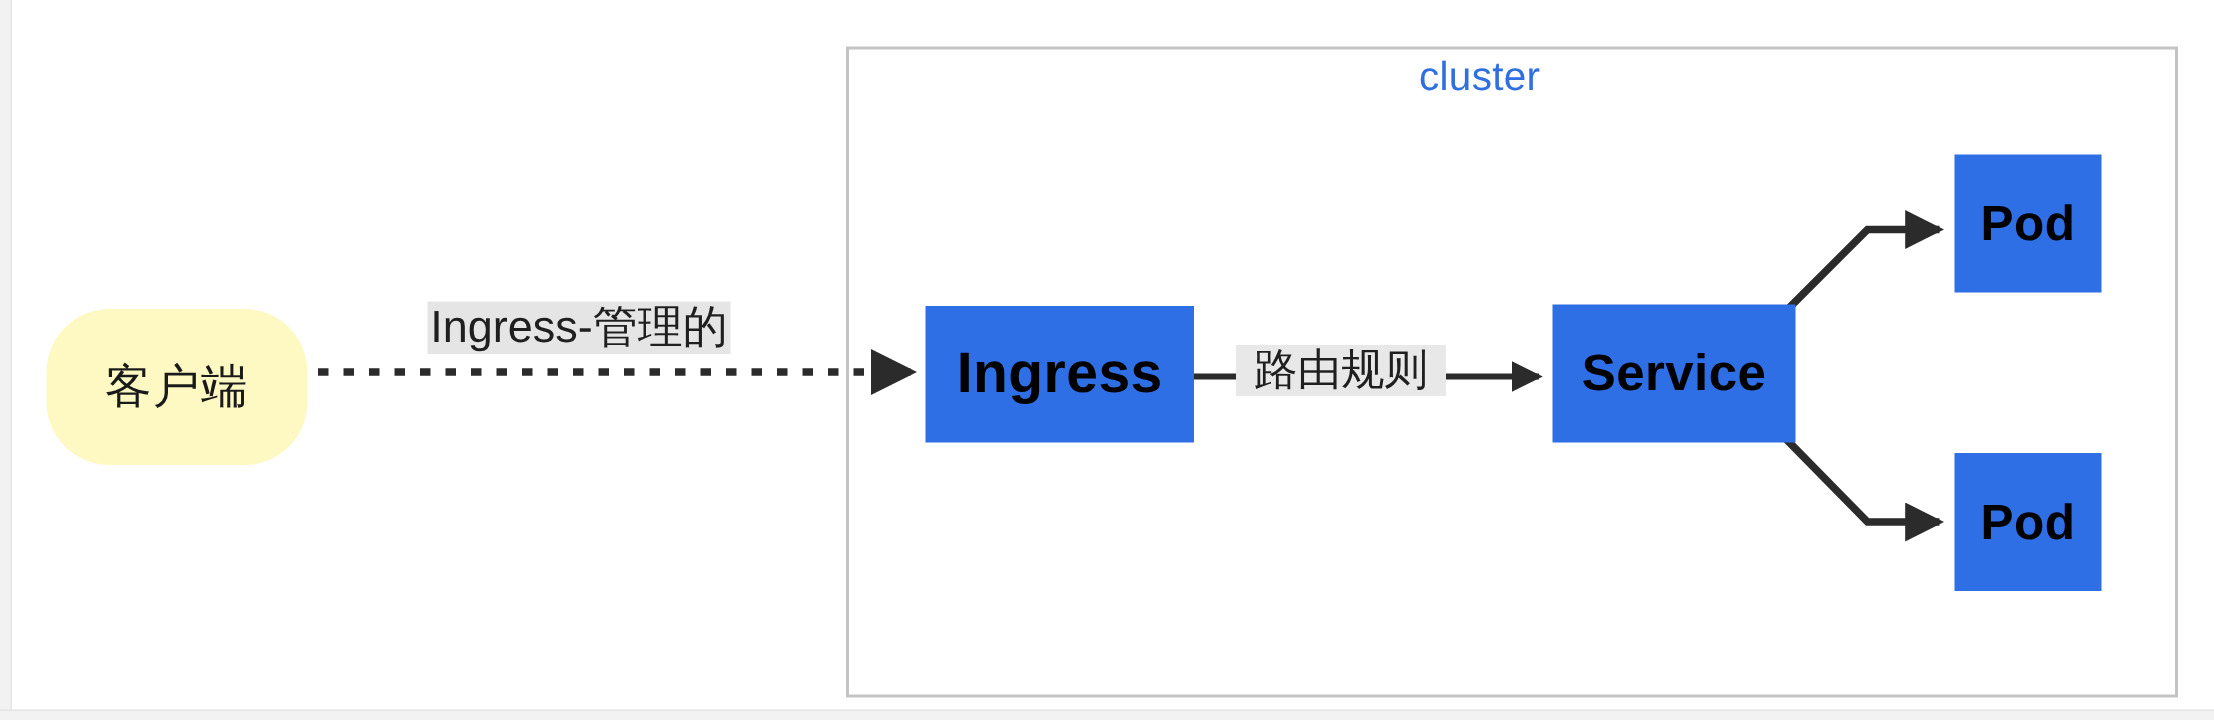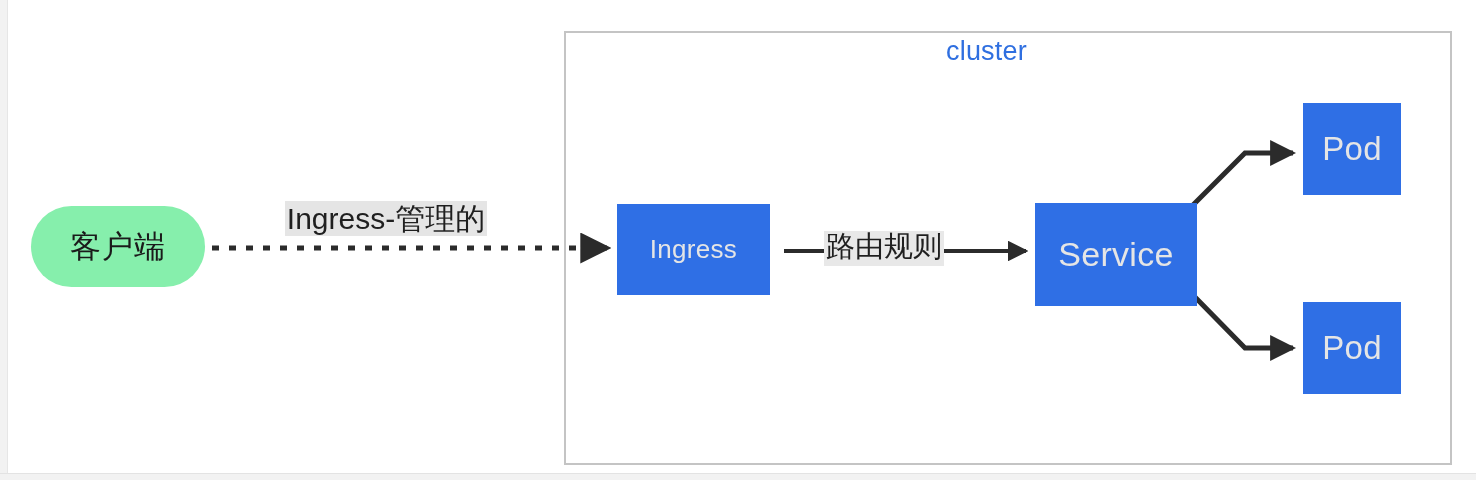--- a/index.html
+++ b/index.html
@@ -49,49 +49,50 @@
     font-size: 27px;
     color: #2f6fe0;
     letter-spacing: 0.2px;
     white-space: nowrap;
   }
 
   
   .client-pill {
     position: absolute;
     left: 31px; top: 206px;
-    width: 174px; height: 81px;
-    background: #86efac;
+    width: 174px; height: 104px;
+    background: #fef9c3;
     border-radius: 42px;
     display: flex;
     align-items: center;
     justify-content: center;
     color: #1a1a1a;
     font-size: 31px;
     letter-spacing: 1px;
   }
 
   
   .node-box {
     position: absolute;
     background: #2f6fe5;
     display: flex;
     align-items: center;
     justify-content: center;
-    color: #e5e5e5;
+    color: #000000;
     letter-spacing: 0.3px;
+    font-weight: bold;
   }
   .node-ingress {
     left: 617px; top: 204px;
-    width: 153px; height: 91px;
-    font-size: 26px;
+    width: 179px; height: 91px;
+    font-size: 38px;
   }
   .node-service {
     left: 1035px; top: 203px;
-    width: 162px; height: 103px;
+    width: 162px; height: 92px;
     font-size: 34px;
   }
   .node-pod-top {
     left: 1303px; top: 103px;
     width: 98px; height: 92px;
     font-size: 33px;
   }
   .node-pod-bottom {
     left: 1303px; top: 302px;
     width: 98px; height: 92px;
@@ -116,22 +117,21 @@
   }
   .edge-label-rule {
     position: absolute;
     left: 824px; top: 227px;
     font-size: 29px;
     color: #1f1f1f;
     white-space: nowrap;
   }
   .edge-label-rule span {
     background: #e8e8e8;
-    padding: 1px 2px;
-    font-family: Liberation Mono, monospace;
+    padding: 1px 12px;
   }
 
   
   .watermark {
     position: absolute;
     left: 1288px; top: 437px;
     font-size: 17px;
     color: #d2d2d2;
     white-space: nowrap;
     letter-spacing: 0.5px;

